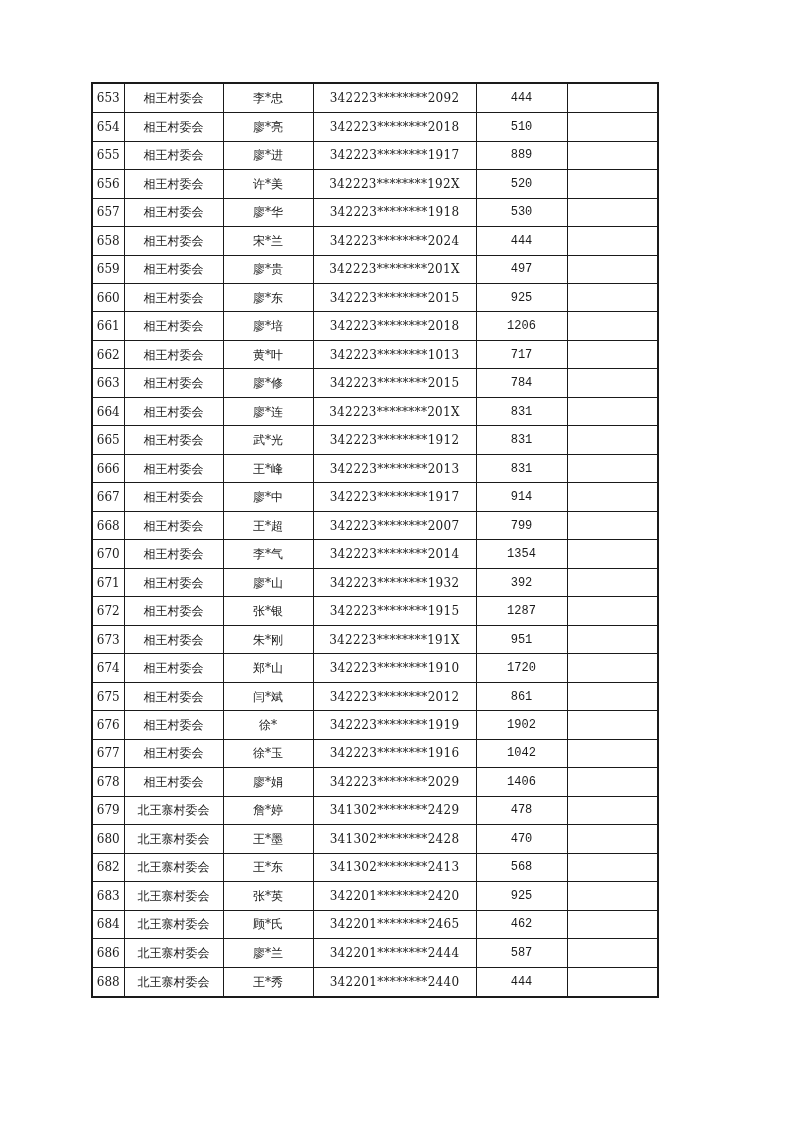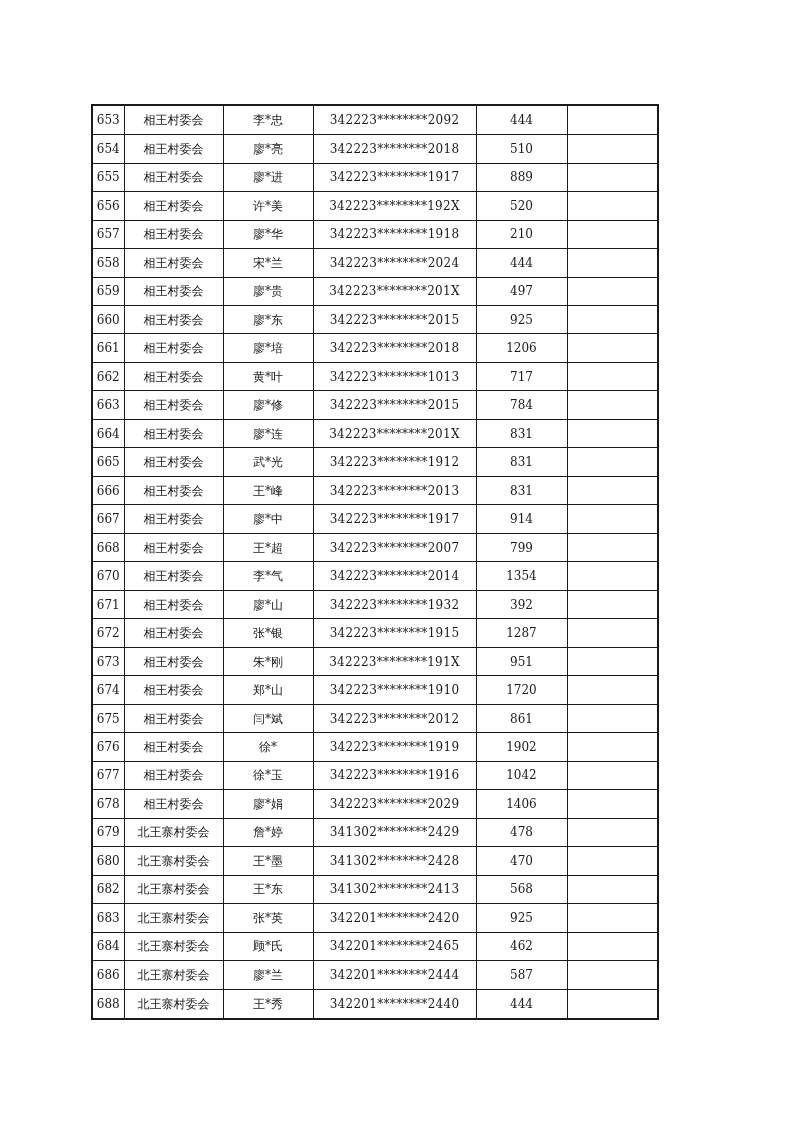--- a/index.html
+++ b/index.html
@@ -12,40 +12,40 @@
     width: 793px;
     height: 1122px;
     background: #ffffff;
     overflow: hidden;
     font-family: "DejaVu Serif", "Liberation Serif", serif;
     color: #1a1a1a;
   }
   table.data-table {
     position: absolute;
     left: 91px;
-    top: 104px;
+    top: 82px;
     width: 566px;
     height: 916px;
     border-collapse: collapse;
     table-layout: fixed;
     border: 2px solid #1a1a1a;
   }
   table.data-table td {
     border: 1px solid #1a1a1a;
     text-align: center;
     vertical-align: middle;
     font-size: 12px;
     line-height: 1;
     padding: 0;
     white-space: nowrap;
     overflow: hidden;
   }
   td.col-no     { font-size: 11.5px; }
   td.col-id     { letter-spacing: 0.3px; font-size: 11.5px; }
-  td.col-amount { font-size: 11.5px; }
+  td.col-amount { font-size: 11.5px; font-family: Liberation Mono, monospace; }
 </style>
 </head>
 <body>
 
 <div class="page">
   <table class="data-table">
     <colgroup>
       <col style="width:32px">
       <col style="width:99px">
       <col style="width:90px">
@@ -84,21 +84,21 @@
     <td class="col-name">许*美</td>
     <td class="col-id">342223********192X</td>
     <td class="col-amount">520</td>
     <td class="col-remark"></td>
   </tr>
         <tr>
     <td class="col-no">657</td>
     <td class="col-village">相王村委会</td>
     <td class="col-name">廖*华</td>
     <td class="col-id">342223********1918</td>
-    <td class="col-amount">210</td>
+    <td class="col-amount">530</td>
     <td class="col-remark"></td>
   </tr>
         <tr>
     <td class="col-no">658</td>
     <td class="col-village">相王村委会</td>
     <td class="col-name">宋*兰</td>
     <td class="col-id">342223********2024</td>
     <td class="col-amount">444</td>
     <td class="col-remark"></td>
   </tr>

